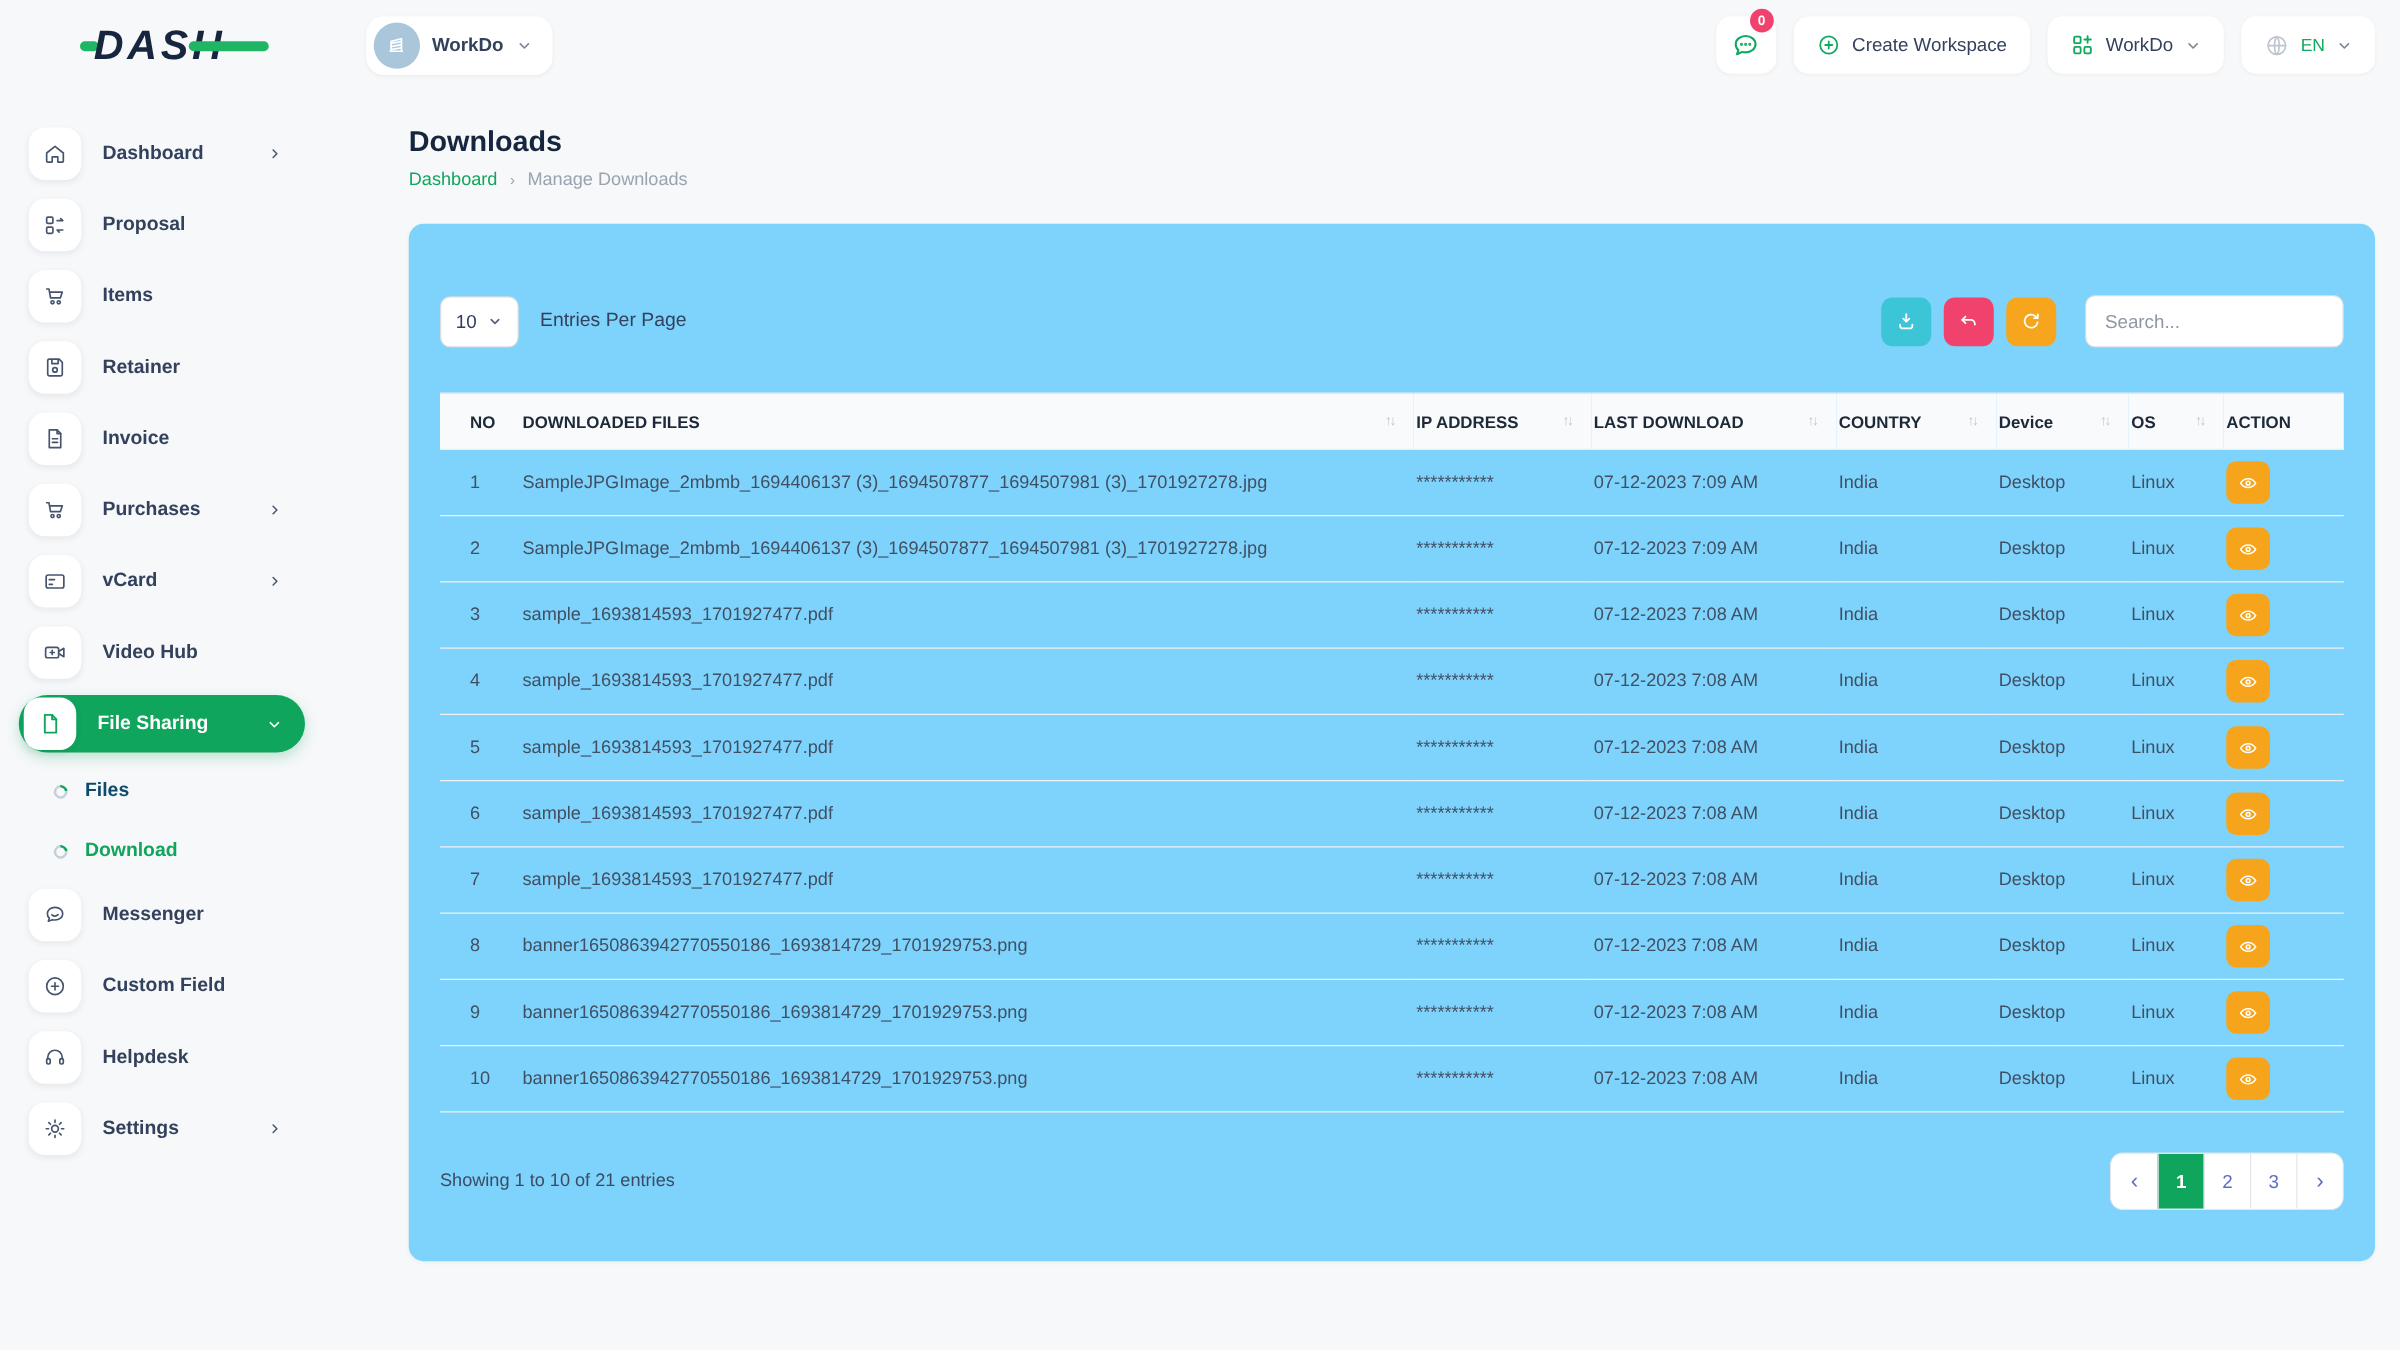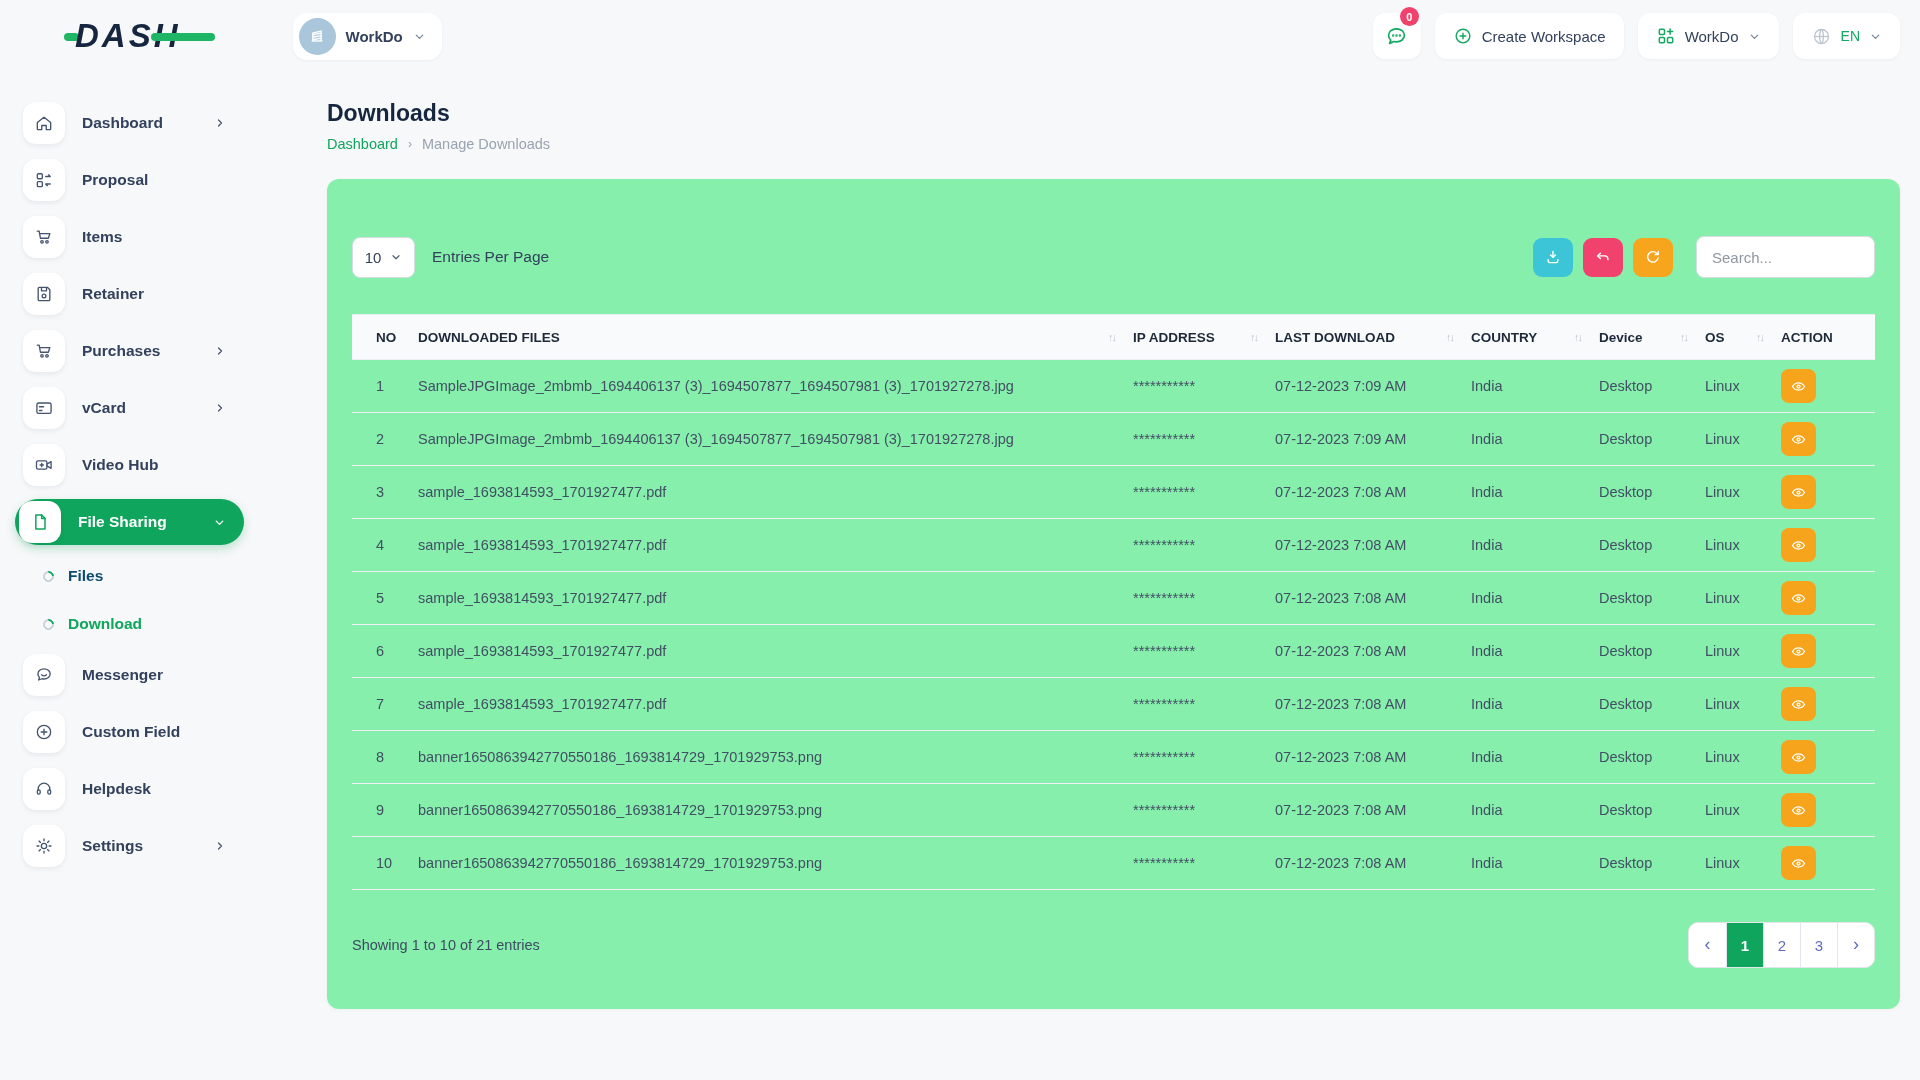--- a/index.html
+++ b/index.html
@@ -47,31 +47,31 @@
   .sub-item.active .sub-label { color:#0fa55c; }
 
   
   .main { flex:1; padding:28px 20px 0 32px; min-width:0; }
   .page-title { font-size:23px; font-weight:700; color:#16263e; }
   .breadcrumb { display:flex; align-items:center; gap:10px; margin-top:9px; font-size:14.5px; }
   .crumb-link { color:#12a55e; cursor:pointer; text-decoration:none; }
   .crumb-sep { color:#9aa3b0; font-size:12px; }
   .crumb-current { color:#9aa3b0; }
 
-  .card { margin-top:27px; background:#86efac; border-radius:12px; box-shadow:0 1px 4px rgba(30,40,60,.04); height:830px; padding:57px 25px 0 25px; }
+  .card { margin-top:27px; background:#7dd3fc; border-radius:12px; box-shadow:0 1px 4px rgba(30,40,60,.04); height:830px; padding:57px 25px 0 25px; }
 
   .controls { display:flex; align-items:center; }
   .select-box { display:flex; align-items:center; justify-content:center; gap:9px; width:63px; height:41px; border:1px solid #d7dce2; border-radius:8px; background:#fff; font-size:15px; color:#33415c; cursor:pointer; }
   .controls-label { margin-left:17px; font-size:15.5px; color:#33415c; }
   .controls-right { margin-left:auto; display:flex; align-items:center; gap:10px; }
   .sq-btn { width:40px; height:39px; border:none; border-radius:9px; display:flex; align-items:center; justify-content:center; color:#fff; cursor:pointer; }
   .sq-btn.teal { background:#3cc5d6; }
   .sq-btn.pink { background:#f1426d; }
   .sq-btn.orange { background:#f6a51d; }
-  .search-input { width:179px; height:42px; border:1px solid #d7dce2; border-radius:8px; margin-left:13px; padding:0 15px; font-size:15px; color:#33415c; font-family:inherit; outline:none; }
+  .search-input { width:207px; height:42px; border:1px solid #d7dce2; border-radius:8px; margin-left:13px; padding:0 15px; font-size:15px; color:#33415c; font-family:inherit; outline:none; }
   .search-input::placeholder { color:#8e97a5; }
 
   
   table { width:100%; border-collapse:collapse; table-layout:fixed; margin-top:36px; }
   col.c-no{width:64px} col.c-file{width:auto} col.c-ip{width:142px} col.c-last{width:196px}
   col.c-country{width:128px} col.c-device{width:106px} col.c-os{width:76px} col.c-action{width:96px}
   thead th { background:#f9fafb; border-top:1px solid #eceef2; border-bottom:1px solid #eceef2; height:45px; font-size:13.5px; font-weight:700; color:#1d2939; text-align:left; padding:0 10px 0 2px; cursor:pointer; }
   thead th:first-child { padding-left:24px; }
   .th-inner { display:flex; align-items:center; justify-content:space-between; gap:6px; }
   .sort { color:#c0c6d1; font-size:11px; letter-spacing:-2px; flex-shrink:0; padding-right:6px; }
@@ -213,20 +213,30 @@
         <span class="side-ico">
           <svg width="20" height="20" viewBox="0 0 24 24" fill="none" stroke="currentColor" stroke-width="1.6" stroke-linejoin="round">
               <path d="M5 5.5A1.5 1.5 0 0 1 6.5 4H16l3 3v11.5a1.5 1.5 0 0 1-1.5 1.5h-11A1.5 1.5 0 0 1 5 18.5z"></path>
               <path d="M9 4v4.2h6V4"></path>
               <circle cx="12" cy="14.3" r="2.2"></circle>
             </svg>
         </span>
         <span class="side-label">Retainer</span>
       </div>
 
+      <div class="side-item">
+        <span class="side-ico">
+          <svg width="20" height="20" viewBox="0 0 24 24" fill="none" stroke="currentColor" stroke-width="1.6" stroke-linecap="round" stroke-linejoin="round">
+              <path d="M6.5 3.5h7.5l3.5 3.5v13.5H6.5z"></path>
+              <path d="M14 3.5V7h3.5"></path>
+              <path d="M9.5 12h5M9.5 15.5h5"></path>
+            </svg>
+        </span>
+        <span class="side-label">Invoice</span>
+      </div>
 
       <div class="side-item">
         <span class="side-ico">
           <svg width="20" height="20" viewBox="0 0 24 24" fill="none" stroke="currentColor" stroke-width="1.6" stroke-linecap="round" stroke-linejoin="round">
               <path d="M4 5h2.2l1.5 8.5h9.5L19 8H7.4"></path>
               <circle cx="9.6" cy="17.8" r="1.5"></circle>
               <circle cx="15.6" cy="17.8" r="1.5"></circle>
             </svg>
         </span>
         <span class="side-label">Purchases</span>

